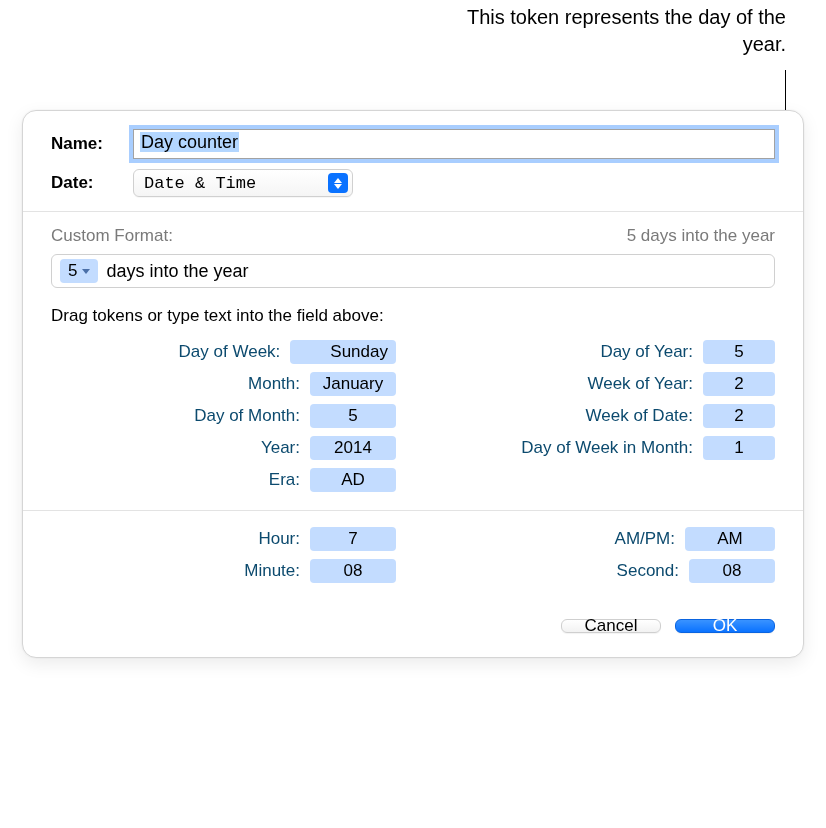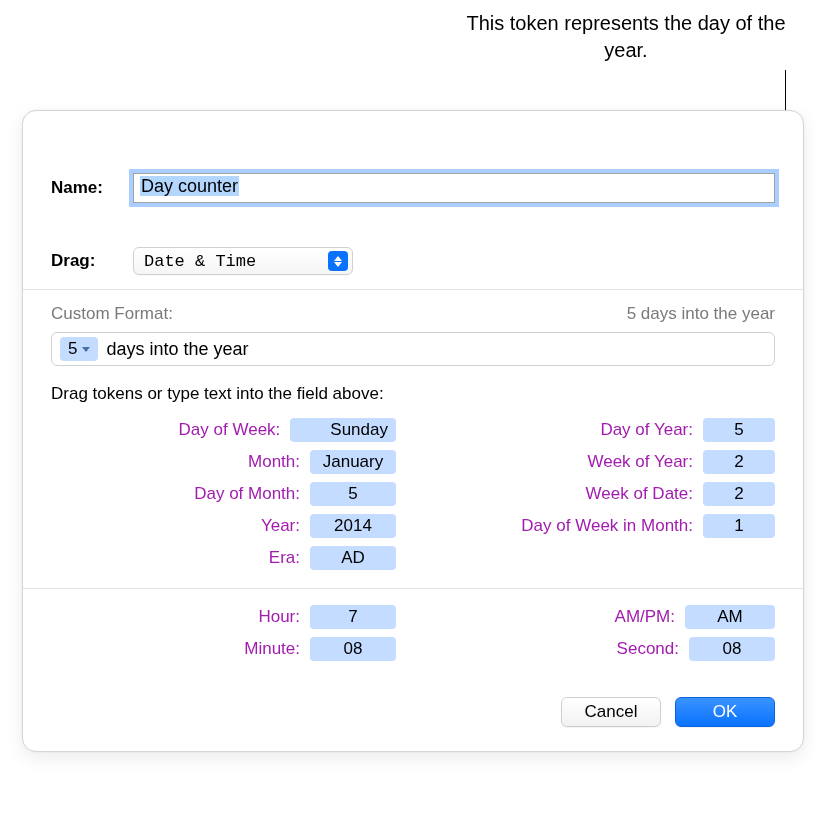--- a/index.html
+++ b/index.html
@@ -6,23 +6,23 @@
   html, body {
     margin: 0; padding: 0;
     font-family: -apple-system, "Helvetica Neue", Helvetica, Arial, sans-serif;
     font-size: 17px;
     color: #000;
     background: #fff;
   }
   .stage { width: 826px; height: 828px; position: relative; }
   .annotation {
     position: absolute;
-    top: 10px; right: 40px;
+    top: 4px; right: 40px;
     width: 320px;
-    text-align: center;
+    text-align: right;
     font-size: 20px;
     line-height: 1.35;
     color: #000;
   }
   .callout-point {
     position: absolute;
     width: 6px; height: 6px;
     background: #000; border-radius: 50%;
   }
   .callout-h {
@@ -39,21 +39,20 @@
     border: 1px solid #d5d5d5;
     border-radius: 14px;
     box-shadow: 0 0 0 1px rgba(0,0,0,0.02), 0 6px 18px rgba(0,0,0,0.08);
     overflow: hidden;
   }
   .section { padding: 18px 28px 14px; }
   .divider { border-top: 1px solid #e3e3e3; }
   .row {
     display: flex; align-items: center;
     margin-bottom: 10px;
-    margin-top: 44px;
   }
   .row-label {
     width: 82px;
     font-weight: 700;
     font-size: 17px;
   }
   .name-input {
     flex: 1;
     height: 30px;
     border: 1px solid #a2a2a2;
@@ -130,21 +129,21 @@
     display: grid;
     grid-template-columns: 1fr 1fr;
     column-gap: 34px;
     row-gap: 8px;
     padding: 4px 28px 18px;
   }
   .token-row {
     display: flex; align-items: center; justify-content: flex-end;
   }
   .token-row .tlabel {
-    color: #a21caf;
+    color: #0c4a6e;
     font-size: 17px;
     margin-right: 10px;
     text-align: right;
   }
   .token-row .tok {
     min-width: 72px;
     justify-content: center;
   }
   .token-row.leftcol .tok { min-width: 86px; }
   .time-grid {
@@ -152,21 +151,21 @@
     grid-template-columns: 1fr 1fr;
     column-gap: 34px;
     row-gap: 8px;
     padding: 16px 28px 28px;
   }
   .footer {
     display: flex; justify-content: flex-end; gap: 14px;
     padding: 0 28px 24px;
   }
   .btn {
-    height: 30px;
+    height: 14px;
     min-width: 100px;
     border-radius: 6px;
     border: 1px solid #cfcfcf;
     background: linear-gradient(#ffffff,#f2f2f2);
     font-size: 17px;
     display: inline-flex; align-items: center; justify-content: center;
     padding: 0 16px;
     box-shadow: 0 1px 1px rgba(0,0,0,0.05);
   }
   .btn.primary {
@@ -188,21 +187,21 @@
   <div class="window">
 
     <div class="section">
       <div class="row">
         <div class="row-label">Name:</div>
         <div class="name-input">
           <span class="hl">Day counter</span>
         </div>
       </div>
       <div class="row" style="margin-bottom:0;">
-        <div class="row-label">Drag:</div>
+        <div class="row-label">Date:</div>
         <div class="select-wrap">
           <span>Date &amp; Time</span>
           <span class="select-caret">
             <svg width="8" height="5" viewBox="0 0 8 5">
                 <path d="M0 5 L4 0 L8 5 Z" fill="#fff"></path>
               </svg>
             <svg width="8" height="5" viewBox="0 0 8 5">
                 <path d="M0 0 L4 5 L8 0 Z" fill="#fff"></path>
               </svg>
           </span>

